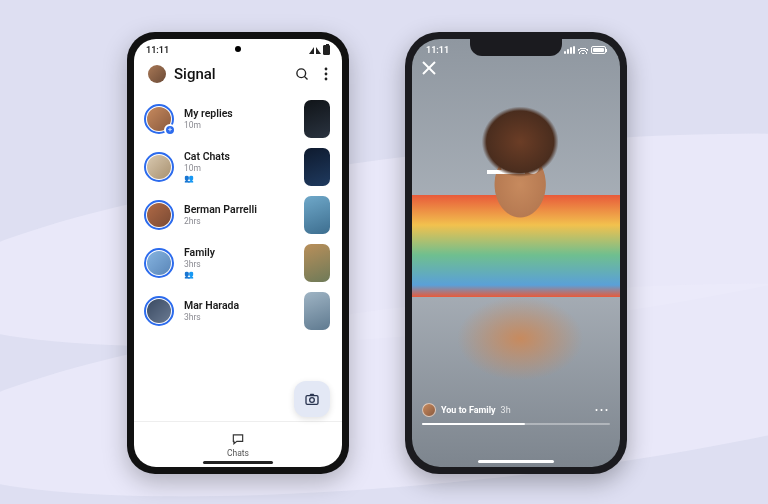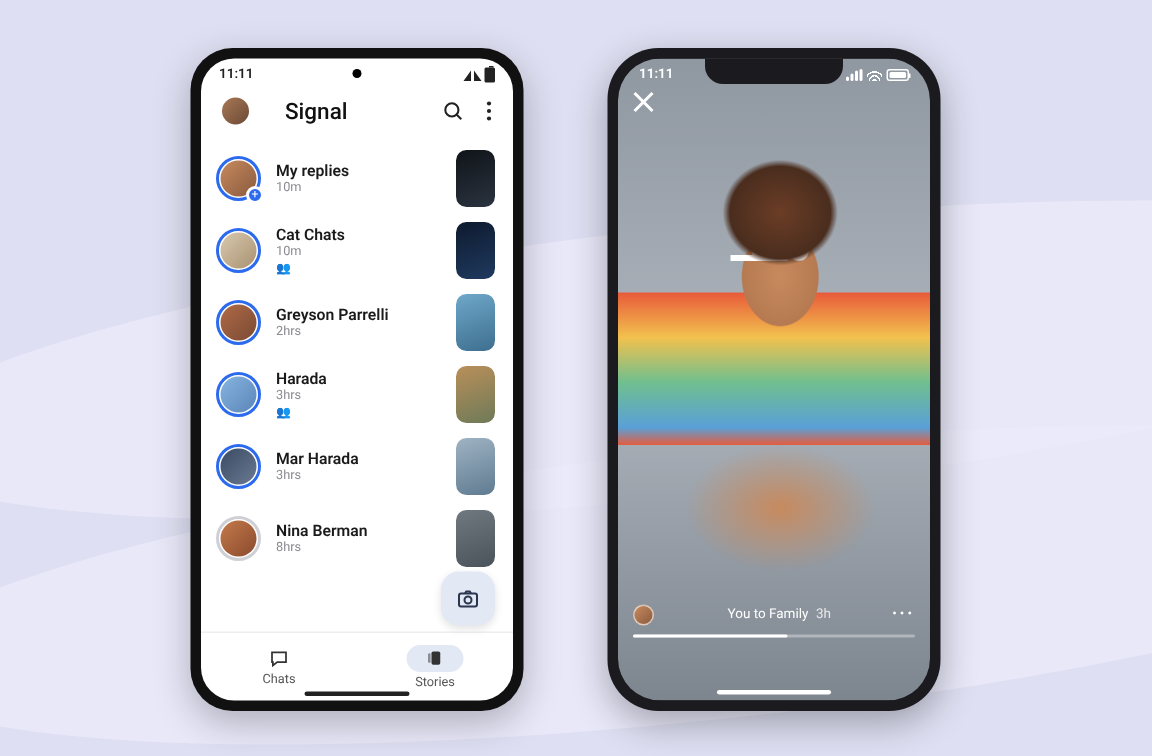--- a/index.html
+++ b/index.html
@@ -48,21 +48,21 @@
   }
   .sbar-a .ricons { display:flex; gap:2px; align-items:center; }
   .tri { width:0;height:0;border-left:5px solid transparent;border-right:0 solid transparent;border-bottom:7px solid #222; }
   .batt { width:7px;height:10px;border:1px solid #222;border-radius:1px;position:relative; background:#222;}
   .batt::before{content:"";position:absolute;top:-2px;left:2px;width:3px;height:1px;background:#222;}
 
   .hdr-a {
     display:flex; align-items:center; justify-content:space-between;
     padding: 6px 14px 8px;
   }
-  .hdr-a .left { display:flex; align-items:center; gap:24px; }
+  .hdr-a .left { display:flex; align-items:center; gap:8px; }
   .hdr-a .ava { width:18px;height:18px;border-radius:50%;background:linear-gradient(135deg,#a87856,#6b4a36); }
   .hdr-a .title { font-size:15px; font-weight:500; color:#111;}
   .hdr-a .right { display:flex; align-items:center; gap:14px; }
 
   .list { flex:1; overflow:hidden; padding: 4px 10px 0; }
   .row {
     display:flex; align-items:center; padding:5px 2px 5px 0; position:relative;
   }
   .row .ava-wrap{ position:relative; width:30px;height:30px; margin-right:10px;}
   .row .ava-ring{
@@ -172,21 +172,21 @@
     height:2px; background:rgba(255,255,255,.35); border-radius:2px; z-index:7;
   }
   .story-bar::before{content:"";position:absolute;left:0;top:0;bottom:0;width:55%;background:#fff;border-radius:2px;}
   .story-meta{
     position:absolute; left:10px; right:10px; bottom:50px;
     display:flex; align-items:center; justify-content:space-between; z-index:7;
     color:#fff; font-size:9px;
   }
   .story-meta .l{display:flex;align-items:center;gap:5px;}
   .story-meta .mava{width:14px;height:14px;border-radius:50%;background:linear-gradient(135deg,#c78a5e,#8a5a3e);border:1px solid rgba(255,255,255,.6);}
-  .story-meta .name{font-weight:400;margin-left:44px;}
+  .story-meta .name{font-weight:700;}
   .story-meta .t{opacity:.8;}
   .story-meta .dots{letter-spacing:2px;}
   .story-foot{
     position:absolute; left:0;right:0;bottom:12px;
     display:flex; justify-content:center; align-items:center; gap:6px;
     color:#fff; font-size:9px; z-index:7;
   }
   .story-foot .chev{font-size:10px;opacity:.9;}
   .gest-b{position:absolute;bottom:4px;left:50%;transform:translateX(-50%);width:76px;height:3px;background:#fff;border-radius:3px;z-index:8;}
 
@@ -256,87 +256,66 @@
           </div>
           <div class="thumb" style="background:linear-gradient(160deg,#0e1a2e,#1f3a5f)"></div>
         </div>
         <div class="row">
           <div class="ava-wrap">
             <div class="ava-ring ">
               <div class="ava-img" style="background:linear-gradient(135deg,#b06a46,#7a4a34)"></div>
             </div>
           </div>
           <div class="txt">
-            <div class="name">Greyson Parrelli</div>
+            <div class="name">Berman Parrelli</div>
             <div class="time">2hrs</div>
           </div>
           <div class="thumb" style="background:linear-gradient(160deg,#6fa8c9,#3d6e8f)"></div>
         </div>
         <div class="row">
           <div class="ava-wrap">
             <div class="ava-ring ">
               <div class="ava-img" style="background:linear-gradient(135deg,#86b4e0,#5a86b8)"></div>
             </div>
           </div>
           <div class="txt">
-            <div class="name">Harada</div>
+            <div class="name">Family</div>
             <div class="time">3hrs</div>
             <div class="sub-icon">👥</div>
           </div>
           <div class="thumb" style="background:linear-gradient(160deg,#b98f5a,#6e7a58)"></div>
         </div>
         <div class="row">
           <div class="ava-wrap">
             <div class="ava-ring ">
               <div class="ava-img" style="background:linear-gradient(135deg,#3a4a62,#6a7a92)"></div>
             </div>
           </div>
           <div class="txt">
             <div class="name">Mar Harada</div>
             <div class="time">3hrs</div>
           </div>
           <div class="thumb" style="background:linear-gradient(160deg,#9fb4c4,#5f7a90)"></div>
-        </div>
-        <div class="row">
-          <div class="ava-wrap">
-            <div class="ava-ring gray">
-              <div class="ava-img" style="background:linear-gradient(135deg,#c47a4a,#8a4a2e)"></div>
-            </div>
-          </div>
-          <div class="txt">
-            <div class="name">Nina Berman</div>
-            <div class="time">8hrs</div>
-          </div>
-          <div class="thumb" style="background:linear-gradient(160deg,#707880,#4a525a)"></div>
         </div>
       </div>
 
     <div class="fab">
       <svg width="16" height="16" viewBox="0 0 24 24" fill="none" stroke="#2a3550" stroke-width="2">
           <rect x="3" y="7" width="18" height="13" rx="2"></rect>
           <circle cx="12" cy="13.5" r="3.5"></circle>
           <path d="M9 7l1.2-2h3.6L15 7"></path>
         </svg>
     </div>
 
     <div class="nav-a">
       <div class="tab">
         <svg class="icon" viewBox="0 0 24 24" fill="none" stroke="#333" stroke-width="2">
             <path d="M4 5h16v11H10l-5 4v-4H4z"></path>
           </svg>
         <span class="lbl">Chats</span>
-      </div>
-      <div class="tab active">
-        <span class="pill">
-          <svg class="icon" viewBox="0 0 24 24" fill="#333">
-              <rect x="8" y="4" width="10" height="15" rx="2"></rect>
-              <rect x="4" y="6" width="3" height="11" rx="1.5" opacity=".5"></rect>
-            </svg>
-        </span>
-        <span class="lbl">Stories</span>
       </div>
     </div>
     <div class="gest"></div>
   </div>
 </div>
 
 <div class="phone-b">
   <div class="screen">
     <div class="notch"></div>
     <div class="sbar-b">

